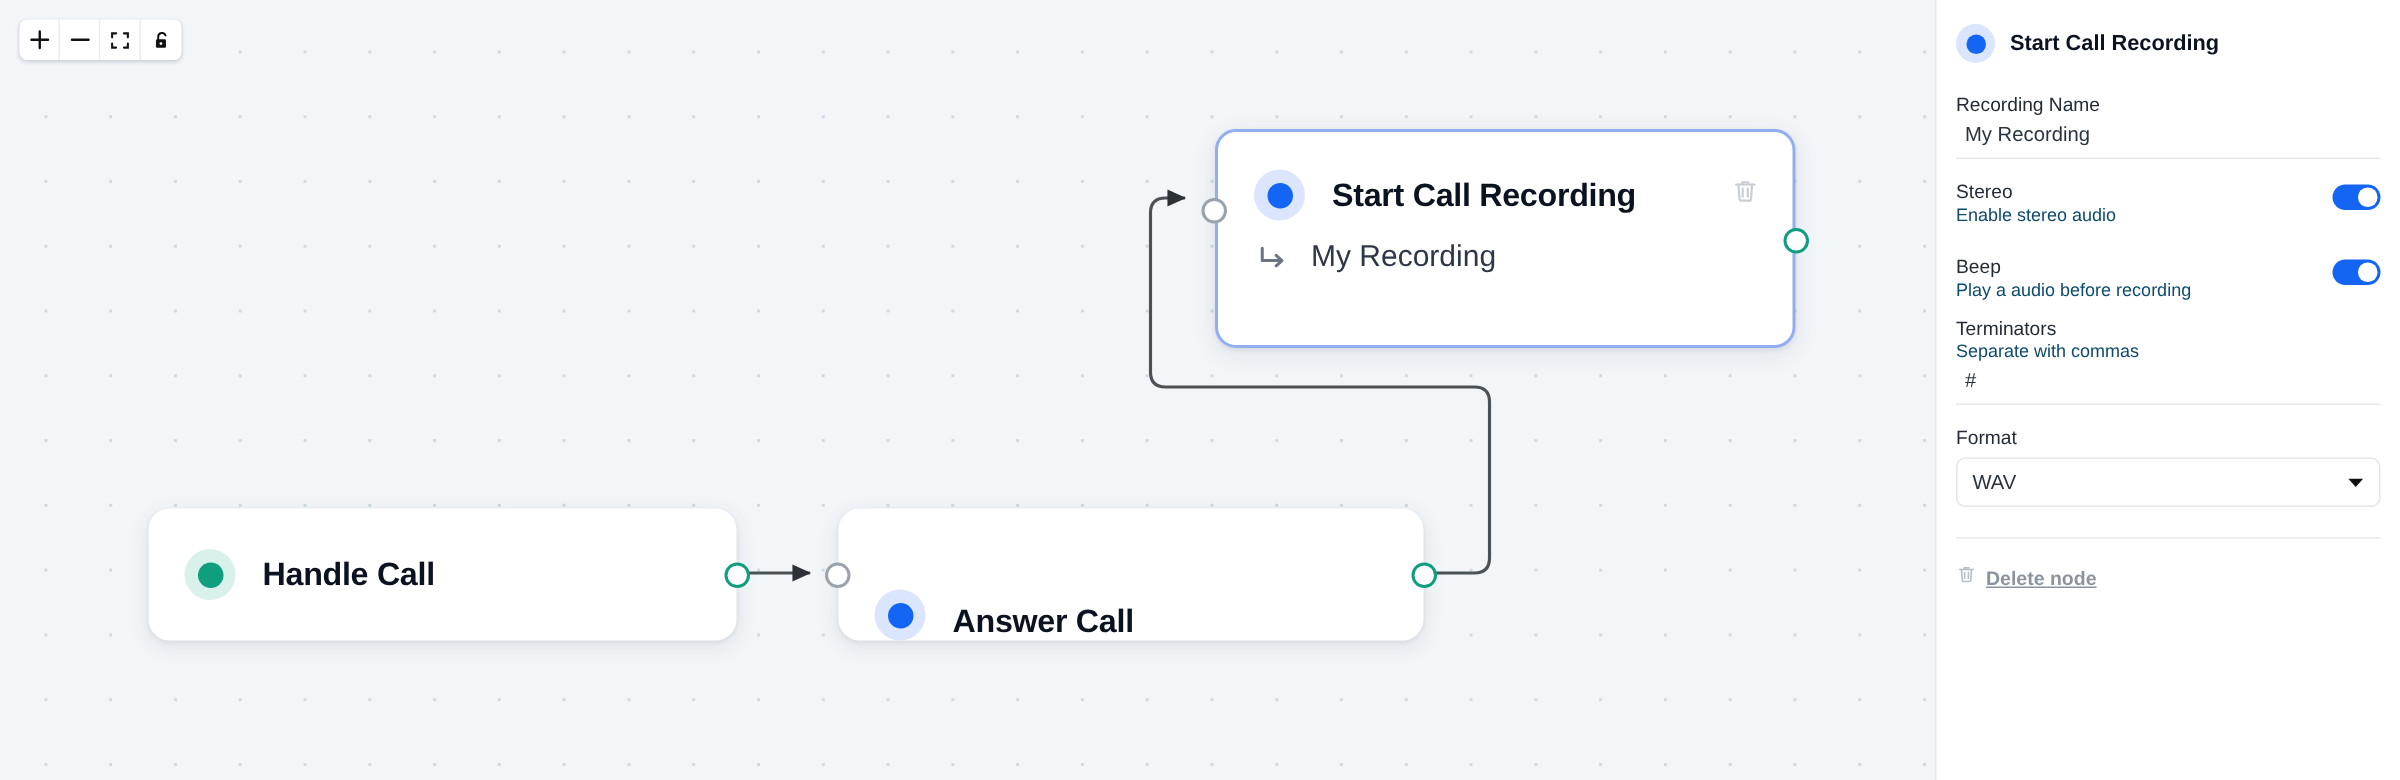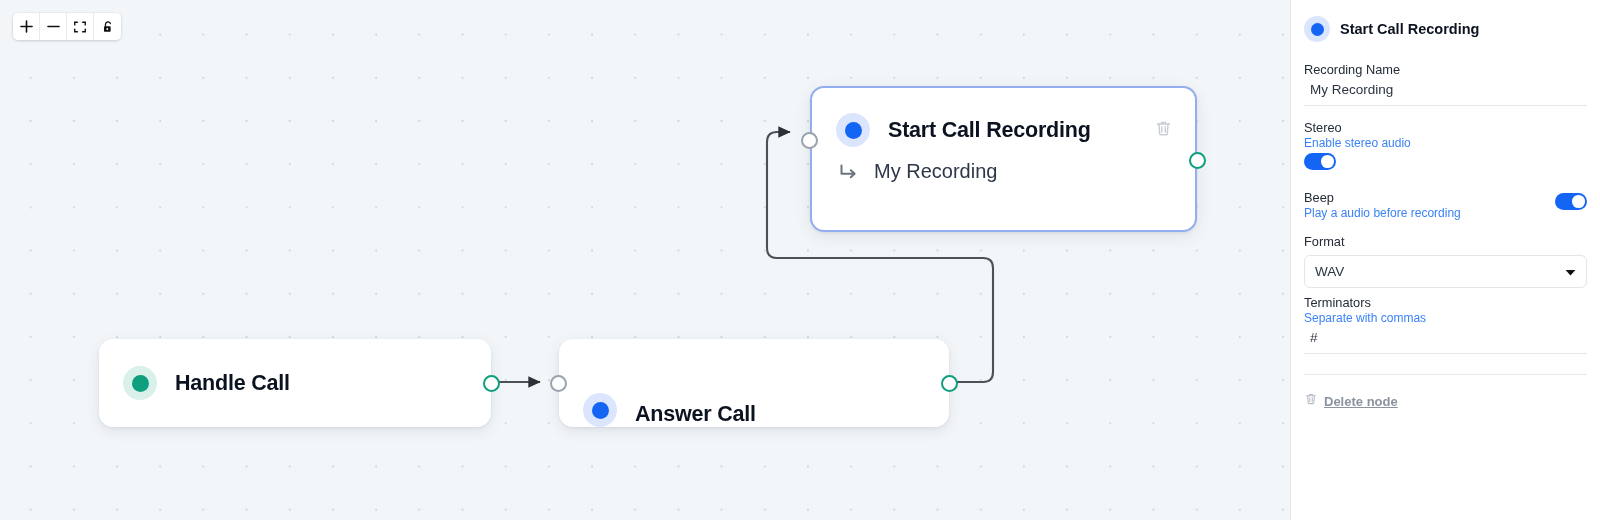--- a/index.html
+++ b/index.html
@@ -121,21 +121,21 @@
   .panel-body { padding: 16px 13px 0 13px; }
   .panel-head { display: flex; align-items: center; margin-bottom: 20px; }
   .panel-head .node-dot-wrap { width: 26px; height: 26px; }
   .panel-head .node-dot { width: 13px; height: 13px; }
   .panel-title {
     margin-left: 10px;
     font-size: 14.5px; font-weight: bold; color: #0b1220;
   }
   .field { margin-bottom: 7px; }
   .field-label { font-size: 12.8px; color: #222b36; font-weight: normal; }
-  .field-hint { font-size: 12px; color: #3b82f6; margin-top: 1px; }
+  .field-hint { font-size: 12px; color: #0c4a6e; margin-top: 1px; }
   .text-input {
     width: 100%;
     border: none; border-bottom: 1px solid #e4e8ec;
     font-family: "Liberation Sans", sans-serif;
     font-size: 13.5px; color: #2a3440;
     padding: 5px 0 8px 6px;
     background: transparent;
     outline: none;
   }
   .toggle-row {
@@ -170,21 +170,21 @@
   .panel-divider { height: 1px; background: #e6eaee; margin-top: 20px; }
   .delete-row {
     display: flex; align-items: center; gap: 6px;
     padding: 17px 13px 0 13px;
     cursor: pointer;
     font-weight: bold;
   }
   .delete-text {
     font-size: 13px; color: #8b949e; text-decoration: underline;
   }
-  .mt14 { margin-top: 14px; flex-direction: column; }
+  .mt14 { margin-top: 14px; }
 </style>
 </head>
 <body>
 
 <div id="app">
 
   <div id="canvas">
 
     <div id="toolbar">
       <button class="tb-btn">
@@ -309,42 +309,42 @@
       </div>
 
       <div class="toggle-row">
         <div>
           <div class="field-label">Beep</div>
           <div class="field-hint">Play a audio before recording</div>
         </div>
         <div class="toggle">
           <div class="knob"></div>
         </div>
+      </div>
+
+      <div class="field">
+        <div class="field-label">Terminators</div>
+        <div class="field-hint">Separate with commas</div>
+        <input class="text-input" value="#" style="">
       </div>
 
       <div class="field mt14">
         <div class="field-label">Format</div>
         <div class="select-wrap">
           <div class="select-box">
             <span>WAV</span>
           </div>
           <span class="select-caret">
             <svg width="11" height="8" viewBox="0 0 11 8">
                 <path d="M0.6 1.1h9.8L5.5 6.6z" fill="#111"></path>
               </svg>
           </span>
         </div>
       </div>
 
-      <div class="field">
-        <div class="field-label">Terminators</div>
-        <div class="field-hint">Separate with commas</div>
-        <input class="text-input" value="#" style="">
-      </div>
-
       <div class="panel-divider"></div>
     </div>
 
     <div class="delete-row">
       <span>
         <svg width="14" height="14" viewBox="0 0 20 20" fill="none" stroke="#b6bdc5" stroke-width="1.5" stroke-linecap="round">
           <path d="M3.6 5.3h12.8"></path>
           <path d="M8 5.3V3.7h4v1.6"></path>
           <path d="M5.2 5.3l.8 10.4a1 1 0 0 0 1 .9h6a1 1 0 0 0 1-.9l.8-10.4"></path>
           <path d="M8.2 8.2v5.6M11.8 8.2v5.6"></path>

